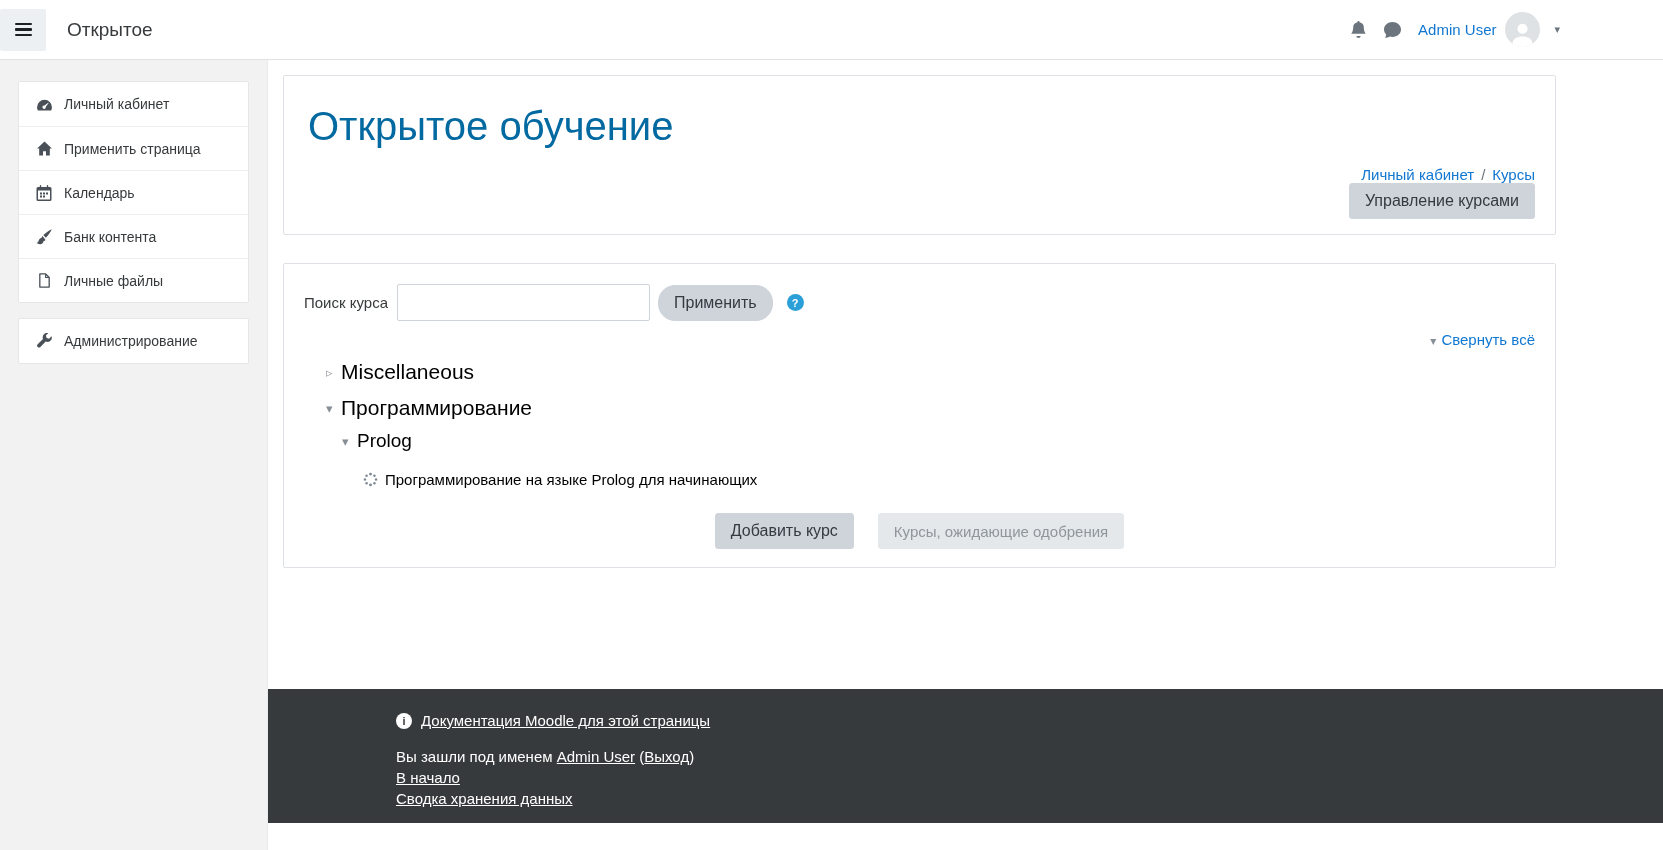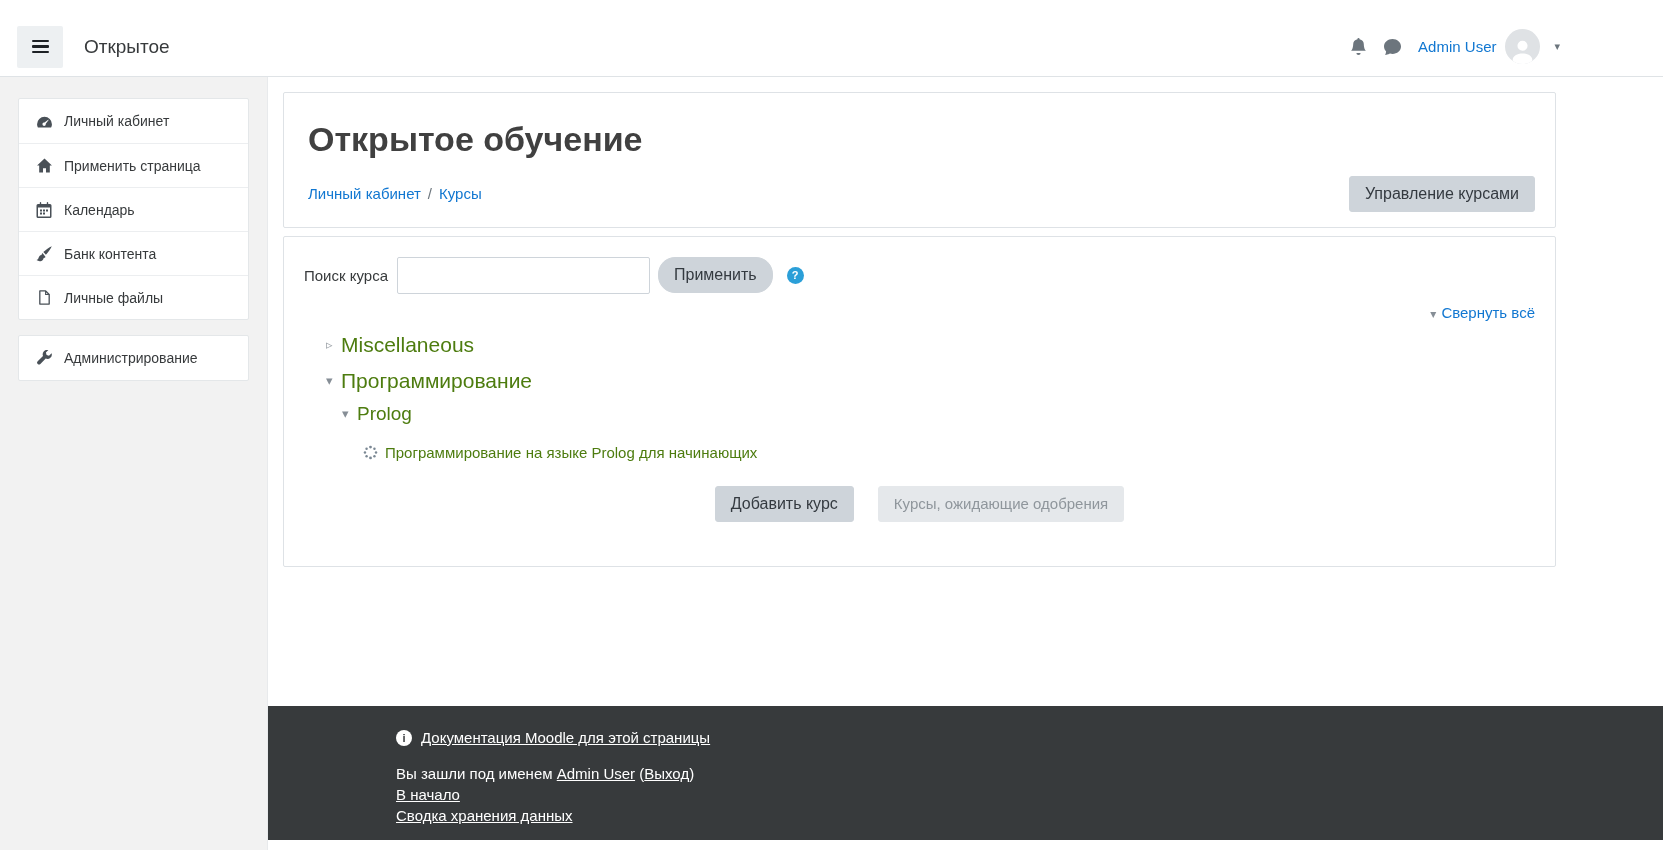--- a/index.html
+++ b/index.html
@@ -12,23 +12,21 @@
   }
   a { cursor: pointer; }
 
   
   .navbar {
     height: 60px;
     background: #fff;
     border-bottom: 1px solid #dfe3e6;
     display: flex;
     align-items: center;
-    padding-left: 17px;
     padding-right: 103px;
-    margin-top: 17px;
   }
   .hamburger {
     width: 46px; height: 42px;
     background: #edf0f2;
     border: none; border-radius: 2px;
     display: flex; align-items: center; justify-content: center;
     cursor: pointer;
   }
   .hamburger-icon { display: flex; flex-direction: column; gap: 3px; }
   .hamburger-icon .hl { display:block; width: 17px; height: 2.5px; background: #1d2125; border-radius: 1px; }
@@ -82,22 +80,22 @@
   .content { flex: 1 1 auto; display: flex; flex-direction: column; background: #fff; }
   .main { flex: 0 0 auto; min-height: 629px; padding: 15px 107px 0 15px; }
 
   
   .card {
     background: #fff;
     border: 1px solid #dee2e6;
     border-radius: 2px;
   }
   .header-card { padding: 26px 20px 15px 24px; }
-  .page-title { font-size: 34px; font-weight: 700; color: #404040; line-height: 1.2; }
-  .header-row { display: flex; justify-content: space-between; align-items: center; margin-top: 16px; }
+  .page-title { font-size: 40px; font-weight: 400; color: #0369a1; line-height: 1.2; }
+  .header-row { display: flex; justify-content: space-between; align-items: flex-end; margin-top: 16px; flex-direction: column; }
   .breadcrumb { font-size: 15px; }
   .breadcrumb a { color: #1177d1; text-decoration: none; }
   .breadcrumb .sep { color: #6c757d; margin: 0 7px; }
 
   .btn-secondary {
     background: #ced4da;
     border: 1px solid #ced4da;
     color: #343a40;
     font-size: 16px;
     font-family: inherit;
@@ -109,21 +107,21 @@
     background: #e5e8eb;
     border: 1px solid #e5e8eb;
     color: #8f969c;
     font-size: 15px;
     font-family: inherit;
     padding: 8px 15px;
     border-radius: 3px;
     cursor: pointer;
   }
 
-  .courses-card { margin-top: 8px; padding: 20px 20px 44px 20px; }
+  .courses-card { margin-top: 28px; padding: 20px 20px 18px 20px; }
   .search-row { display: flex; align-items: center; }
   .search-label { font-size: 15px; margin-right: 9px; }
   .search-input {
     width: 253px; height: 37px;
     border: 1px solid #ced4da; border-radius: 2px;
     font-size: 14px; font-family: inherit;
     padding: 0 10px;
   }
   .search-row .btn-secondary { margin-left: 8px; border-radius: 17px; }
   .help-icon {
@@ -133,21 +131,21 @@
     font-size: 11px; font-weight: bold;
     display: inline-flex; align-items: center; justify-content: center;
     cursor: pointer;
   }
   .collapse-row { text-align: right; margin-top: 10px; font-size: 15px; }
   .collapse-row .caret { font-family: "DejaVu Sans", sans-serif; color: #868e96; font-size: 12px; margin-right: 5px; }
   .collapse-row a { color: #1177d1; text-decoration: none; }
 
   
   .tree { margin-top: 8px; }
-  .tree a { color: #4d7c0f; text-decoration: none; }
+  .tree a { color: #000000; text-decoration: none; }
   .tree .caret {
     font-family: "DejaVu Sans", sans-serif;
     color: #868e96; font-size: 13px;
     display: inline-block; width: 15px;
     cursor: pointer;
   }
   .tree .caret.hollow { color: #9aa0a6; }
   .tree-row { display: flex; align-items: center; }
   .tree-row.lvl1 { padding-left: 22px; margin-top: 12px; font-size: 21px; }
   .tree-row.lvl2 { padding-left: 38px; margin-top: 10px; font-size: 19px; }

